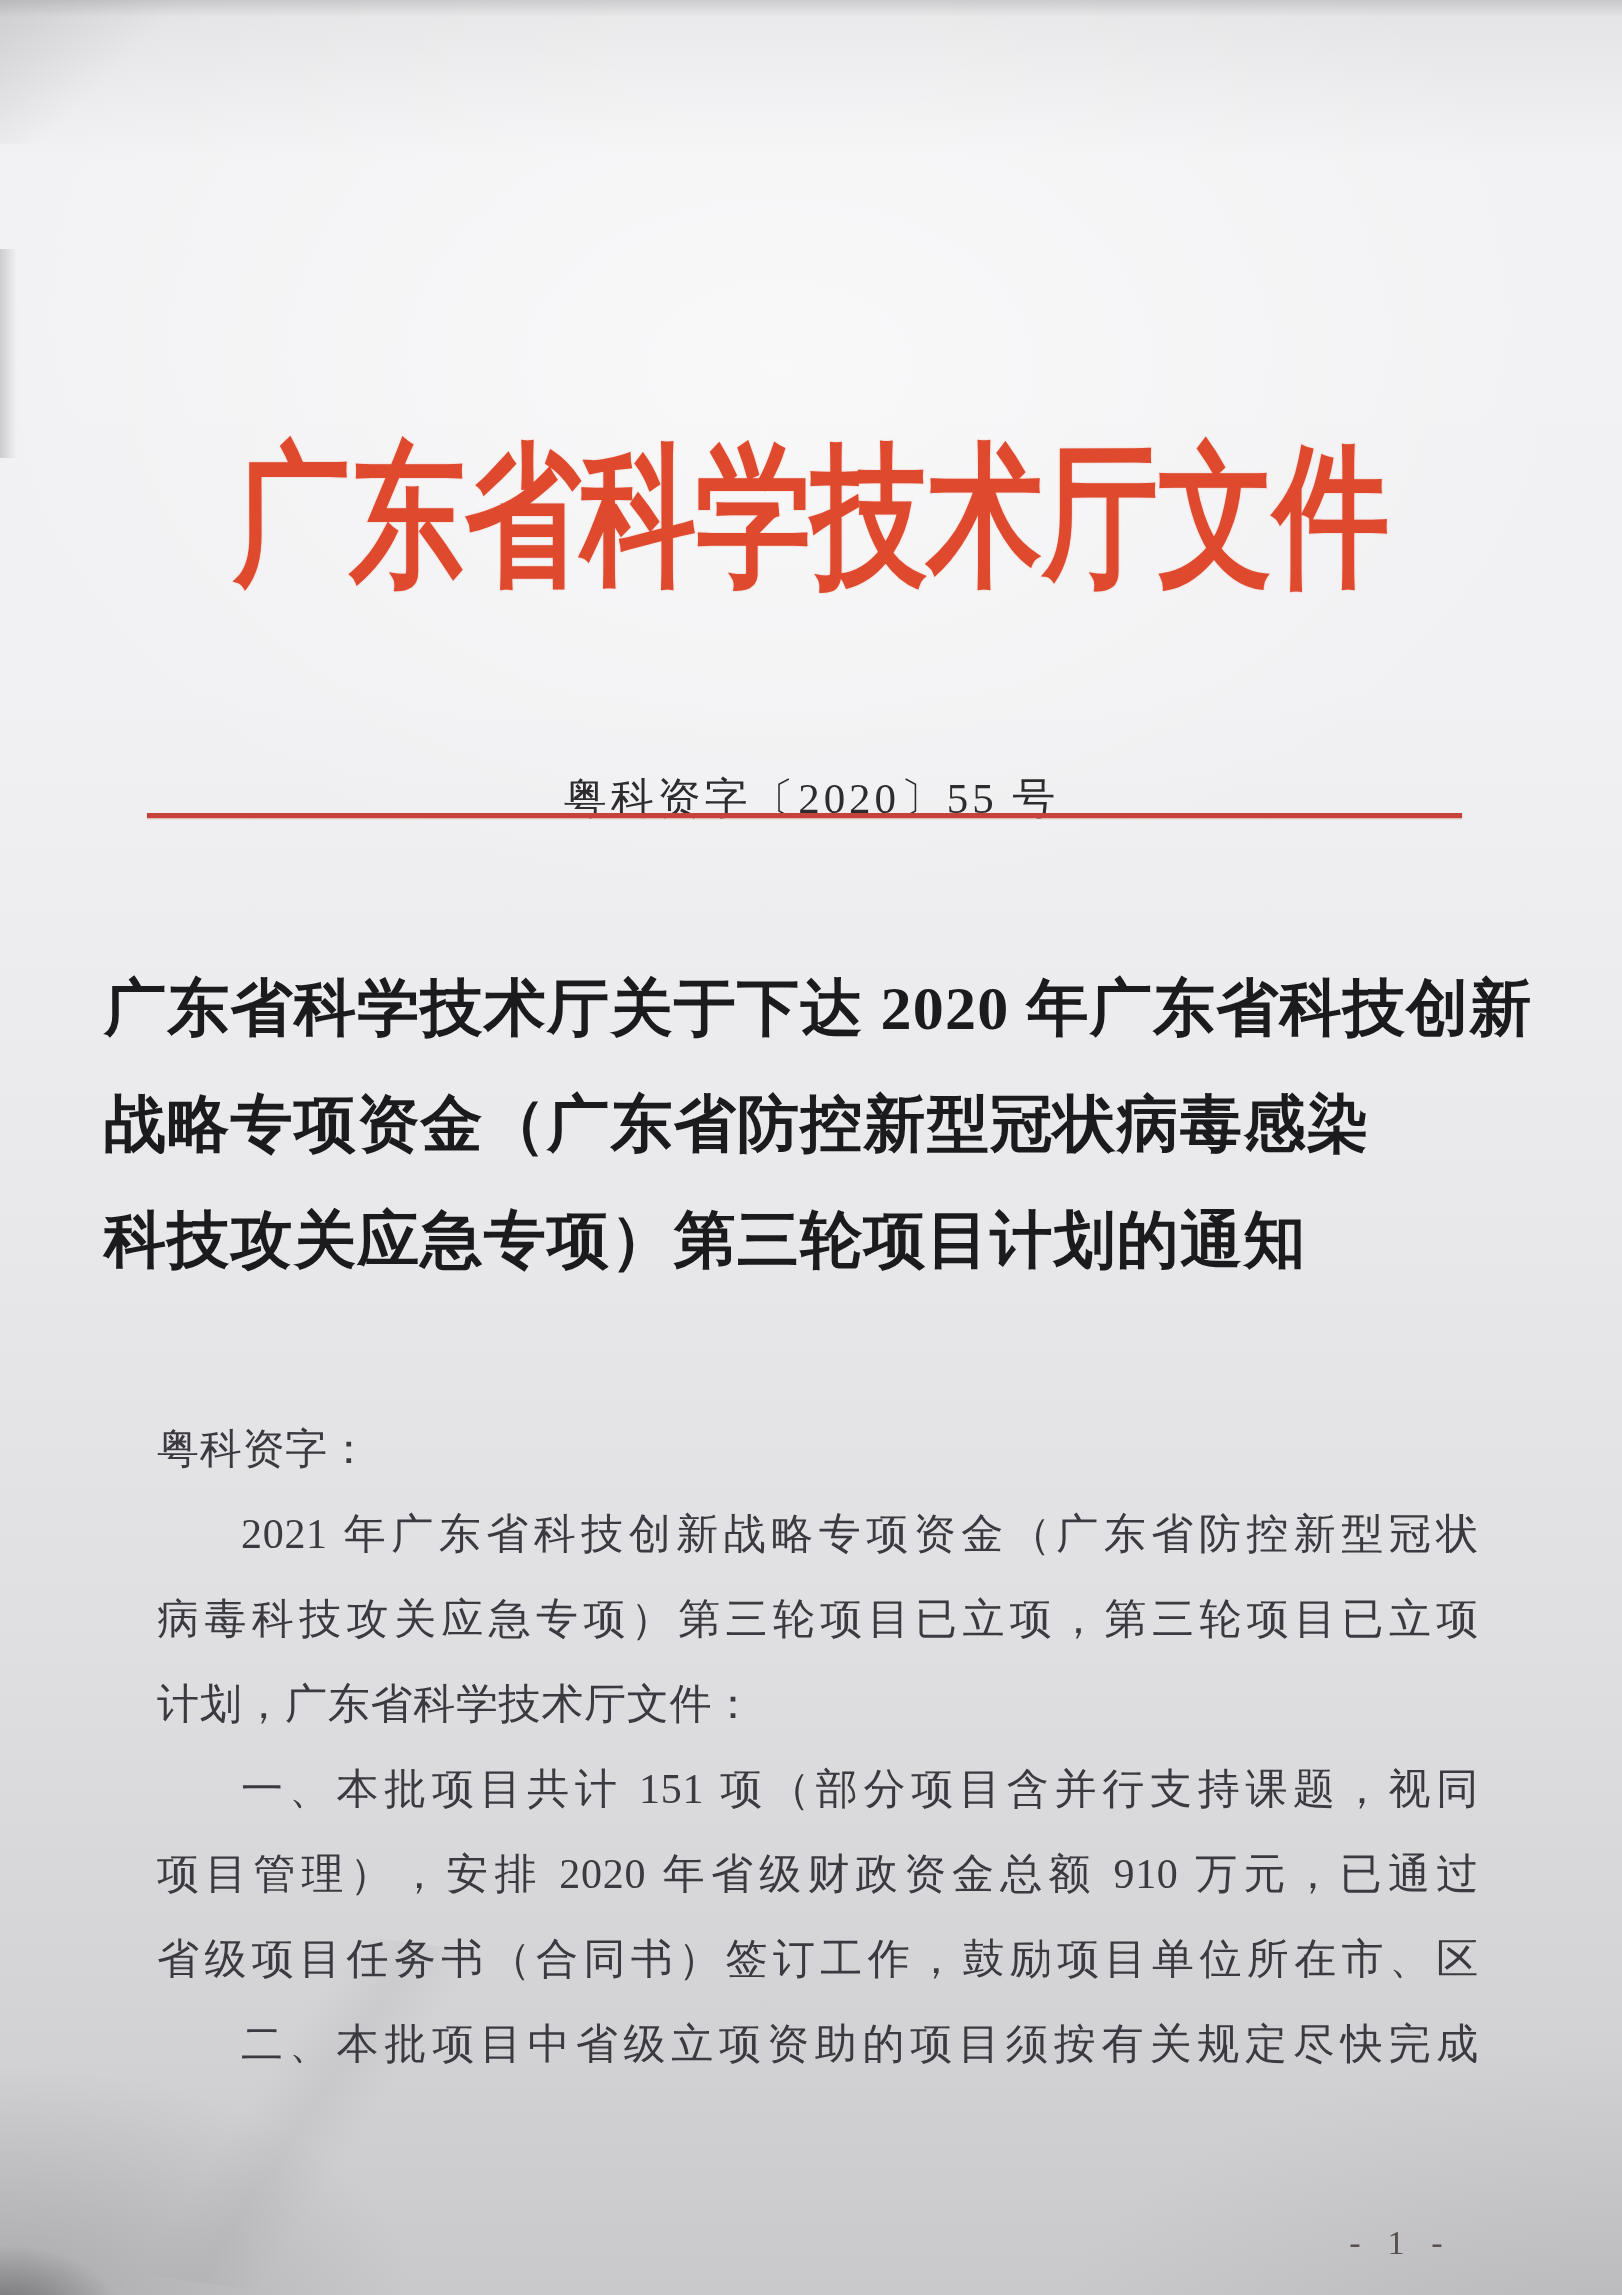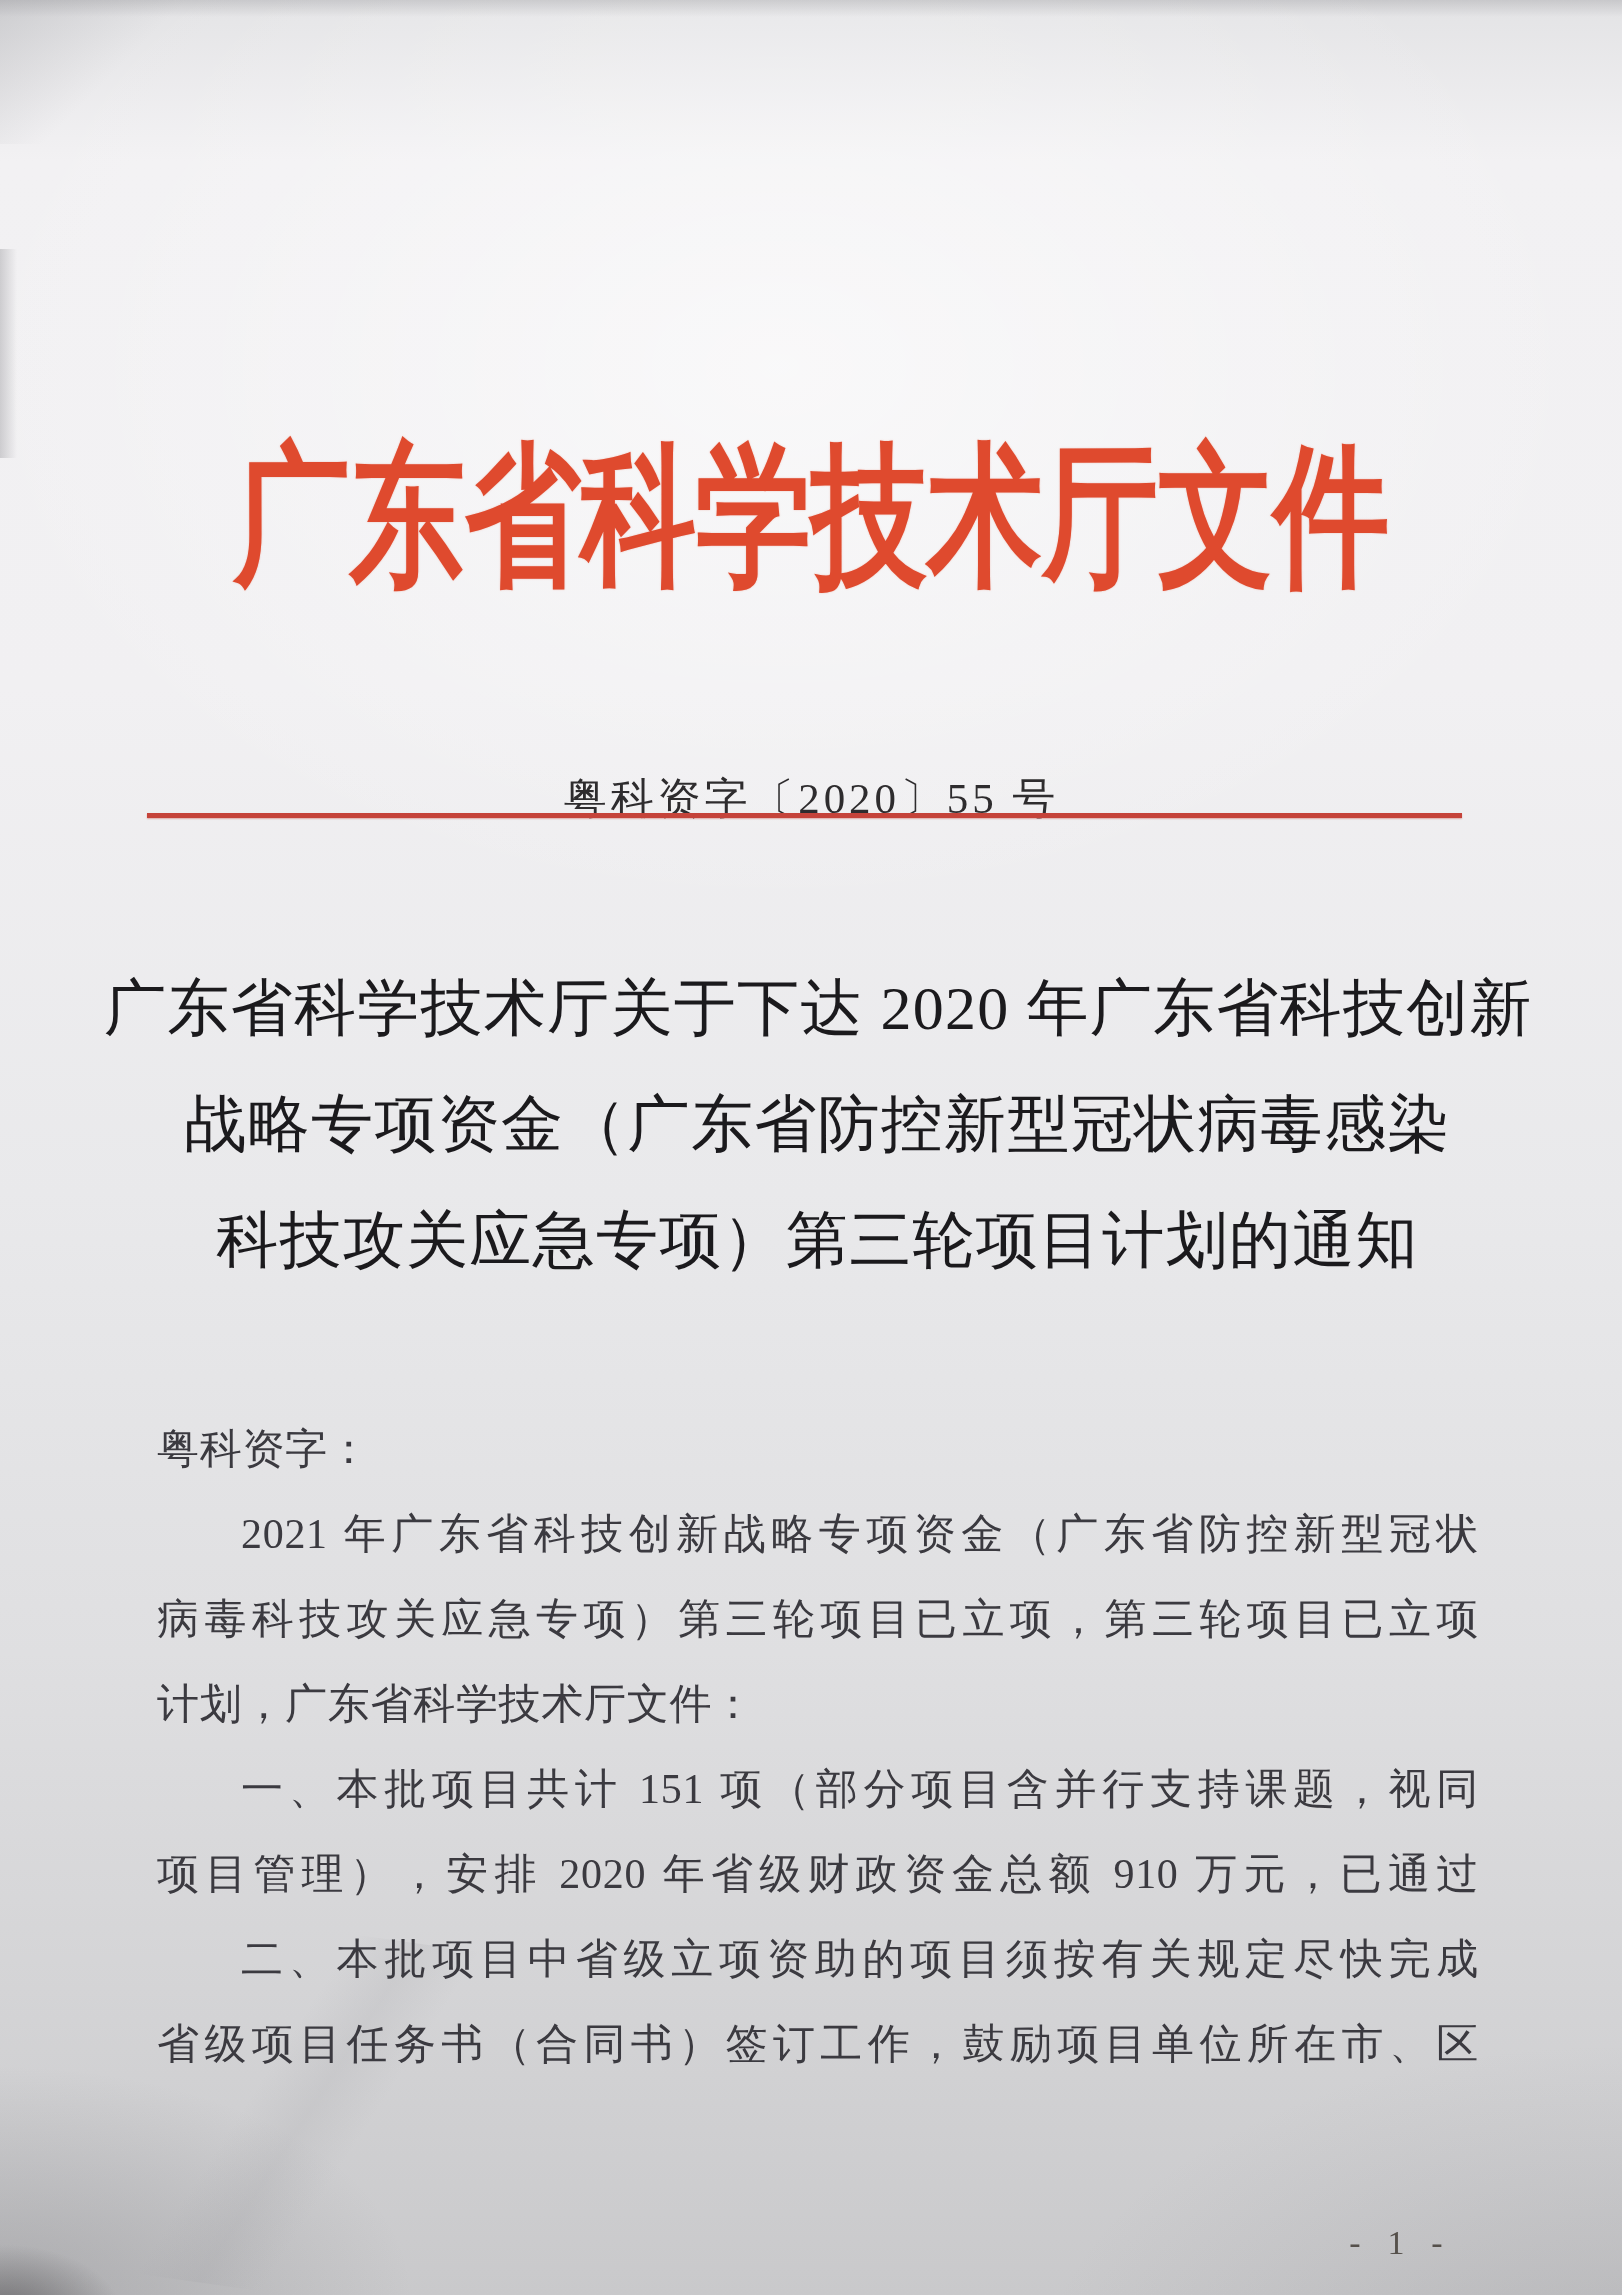--- a/index.html
+++ b/index.html
@@ -96,24 +96,23 @@
     height: 5.2px;
     background: #c5433a;
     box-shadow: 0 0.7px 1.3px rgba(197,67,58,0.4);
   }
 
   
   .headline {
     position: absolute;
     left: 104px; right: 92px;
     top: 950px;
-    text-align: center;
     font-size: 62px;
     line-height: 116px;
-    font-weight: 400;
+    font-weight: 700;
     color: #1b1a1d;
     letter-spacing: 1.3px;
   }
   .headline .hl-line { white-space: nowrap; }
 
   
   .body-text {
     position: absolute;
     left: 157px;
     width: 1322px;
@@ -165,18 +164,18 @@
   <div class="hl-line">科技攻关应急专项）第三轮项目计划的通知</div>
 </div>
 
 <div class="body-text">
   <div class="line">粤科资字：</div>
   <div class="line fill indent">2021 年广东省科技创新战略专项资金（广东省防控新型冠状</div>
   <div class="line fill">病毒科技攻关应急专项）第三轮项目已立项，第三轮项目已立项</div>
   <div class="line">计划，广东省科学技术厅文件：</div>
   <div class="line fill indent">一、本批项目共计 151 项（部分项目含并行支持课题，视同</div>
   <div class="line fill">项目管理），安排 2020 年省级财政资金总额 910 万元，已通过</div>
+  <div class="line fill">省级项目任务书（合同书）签订工作，鼓励项目单位所在市、区</div>
   <div class="line fill indent">二、本批项目中省级立项资助的项目须按有关规定尽快完成</div>
-  <div class="line fill">省级项目任务书（合同书）签订工作，鼓励项目单位所在市、区</div>
 </div>
 
 <div class="page-number">- 1 -</div>
 
 
 </body></html>

